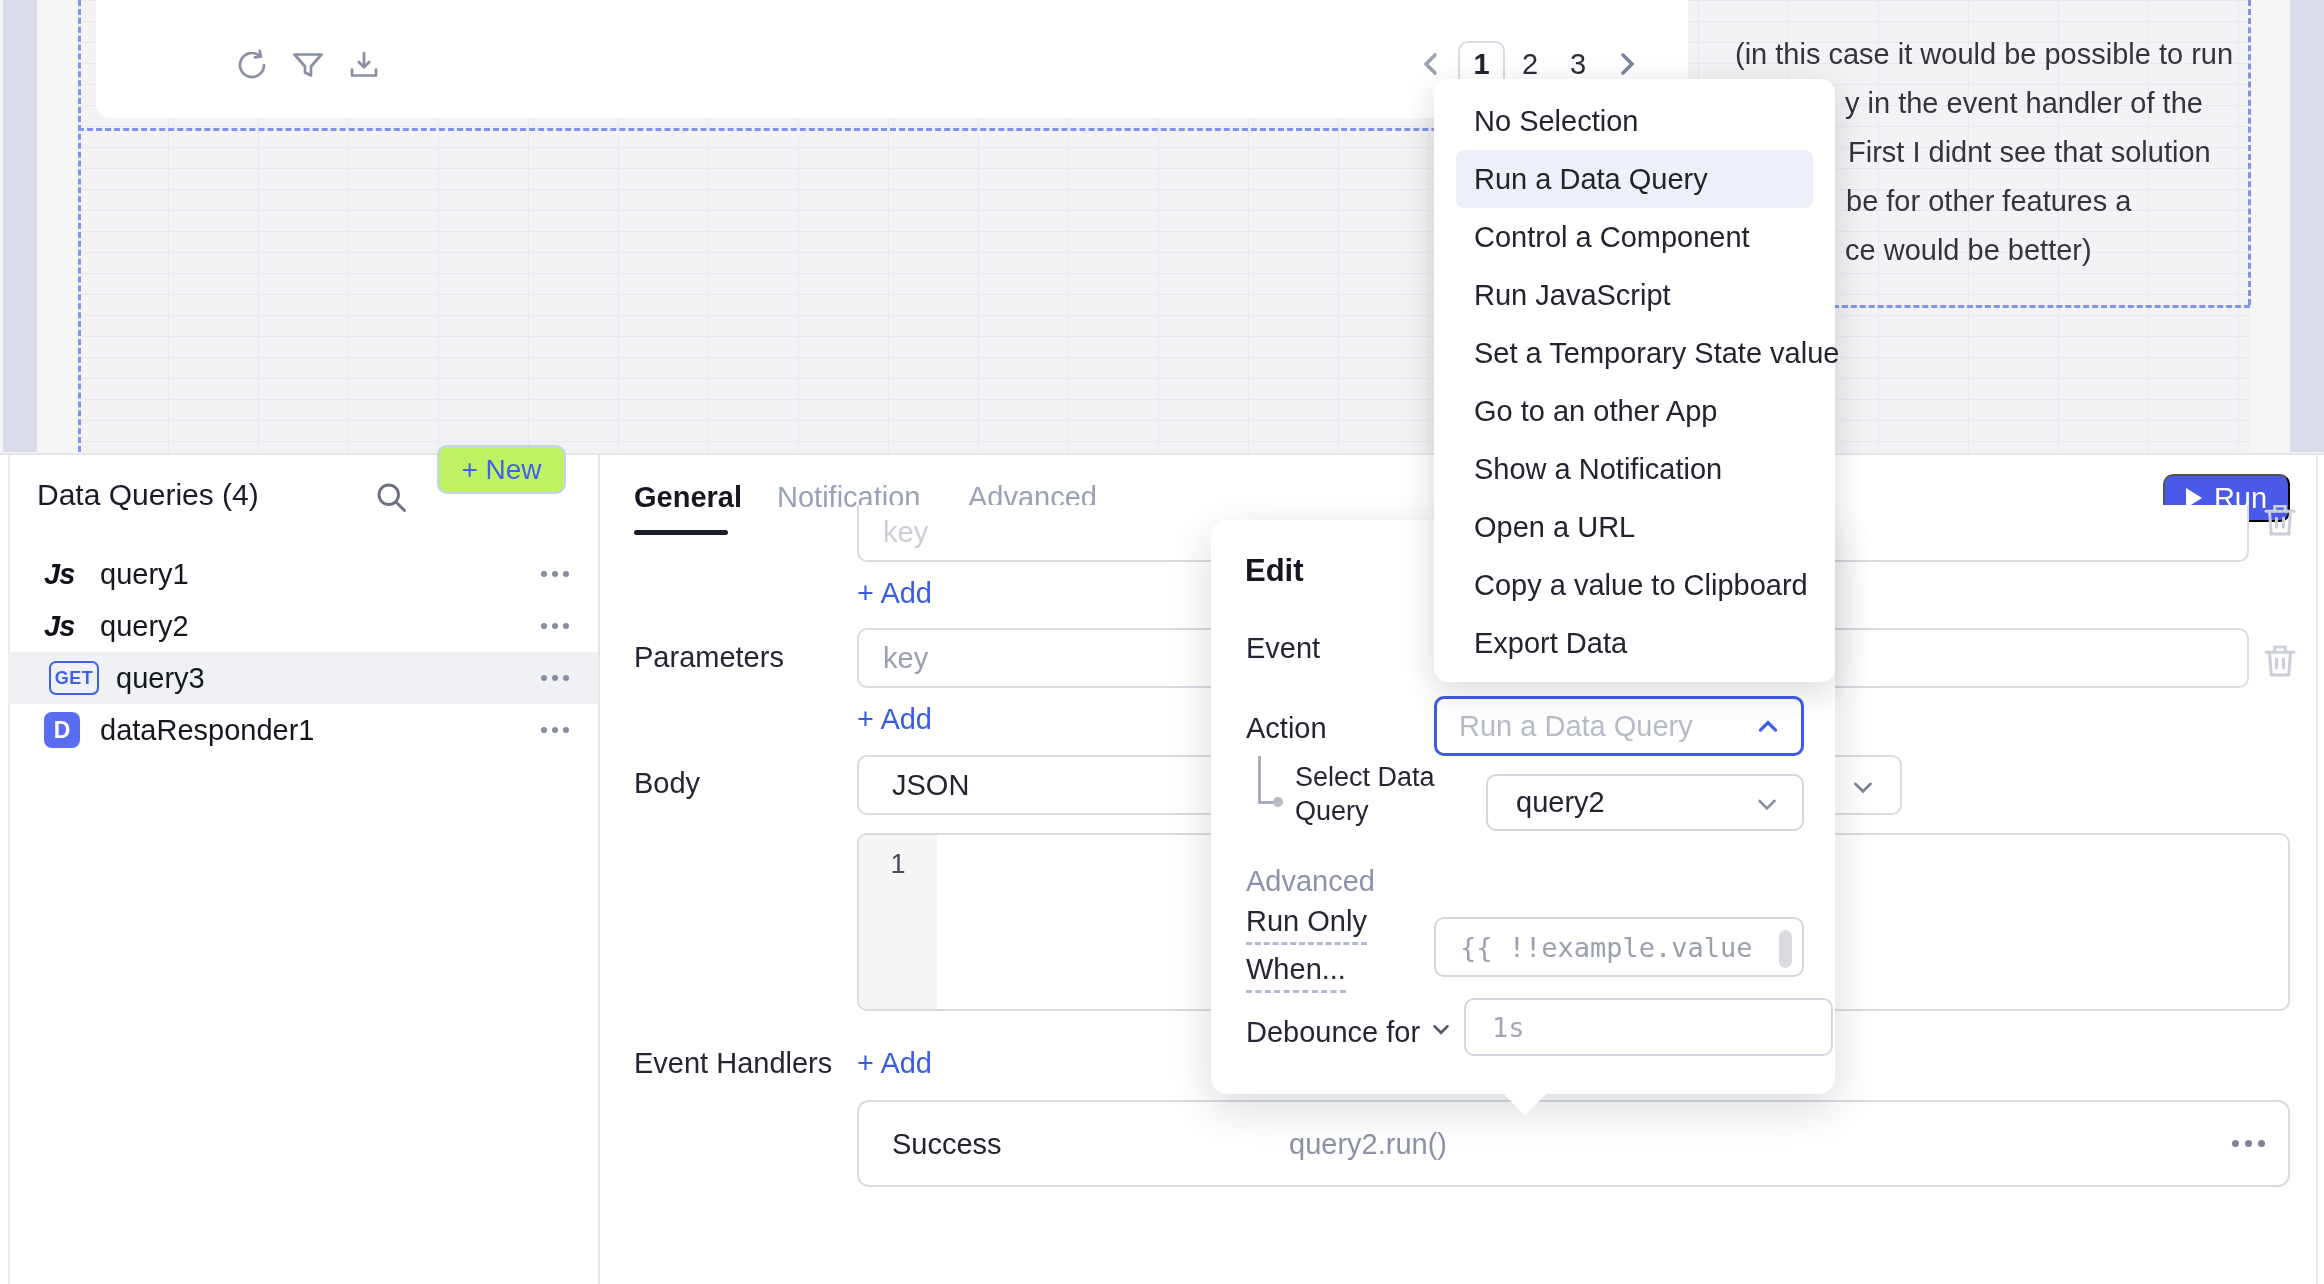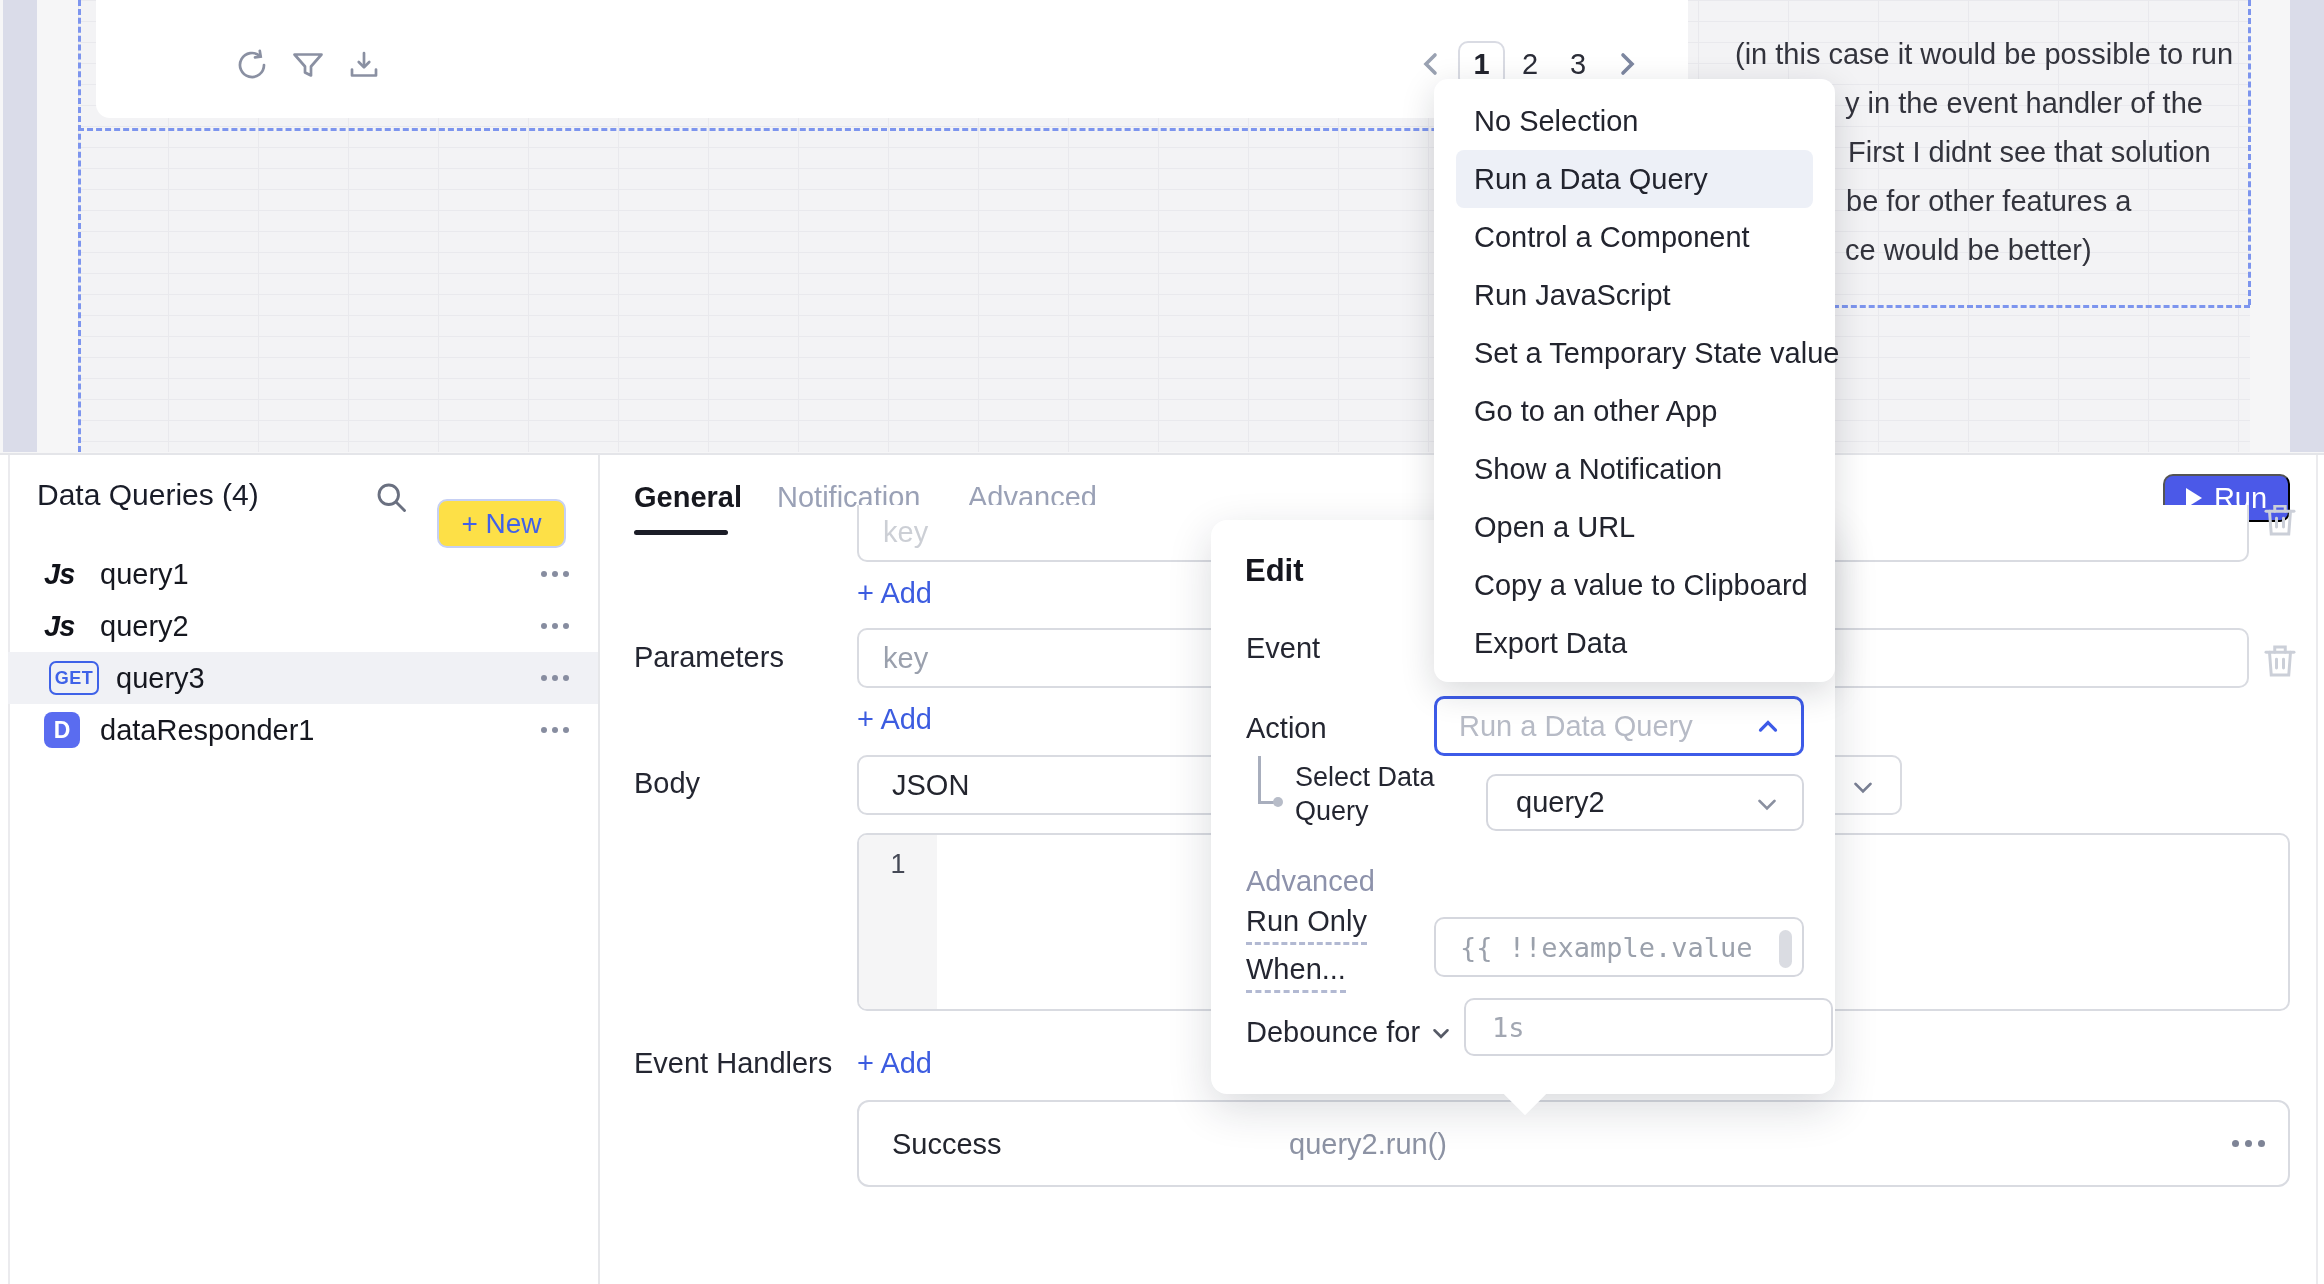--- a/index.html
+++ b/index.html
@@ -42,22 +42,22 @@
 
   
   .bottom { left:0; top:455px; width:2324px; height:829px; background:#fff; }
   .edge-l { left:8px; top:455px; width:2px; height:829px; background:#ebebee; }
   .edge-r { left:2316px; top:455px; width:2px; height:829px; background:#ebebee; }
   .side-divider { left:598px; top:455px; width:2px; height:829px; background:#e6e7ea; }
 
   .qp-title { left:37px; top:478px; font-size:30px; font-weight:500; color:#191c28; }
   .search-ic { left:373px; top:479px; width:36px; height:36px; color:#6a7080; }
   .search-ic svg { width:36px; height:36px; }
-  .new-btn { left:437px; top:499px; width:129px; height:49px; border:2px solid #c6d0f4; border-radius:10px;
-     display:flex; align-items:center; justify-content:center; font-size:28px; font-weight:500; color:#4161e8; background:#fde047; }
+  .new-btn { left:437px; top:445px; width:129px; height:49px; border:2px solid #c6d0f4; border-radius:10px;
+     display:flex; align-items:center; justify-content:center; font-size:28px; font-weight:500; color:#4161e8; background:#bef264; }
 
   .q-row { left:8px; width:590px; height:52px; display:flex; align-items:center; }
   .q-row.sel { background:#f0f1f5; }
   .js-glyph { position:absolute; left:36px; font-size:29px; font-weight:700; font-style:italic; color:#101219; letter-spacing:-1px; }
   .get-badge { position:absolute; left:41px; width:50px; height:34px; border:2.5px solid #3f62e8; border-radius:7px;
      display:flex; align-items:center; justify-content:center; font-size:18px; font-weight:700; color:#3f62e8; letter-spacing:.5px; }
   .d-badge { position:absolute; left:36px; width:36px; height:36px; background:#5a6cf0; border-radius:8px;
      display:flex; align-items:center; justify-content:center; font-size:23px; font-weight:700; color:#fff; }
   .q-label { position:absolute; font-size:29px; color:#15171f; }
   .kebab { position:absolute; left:533px; display:flex; gap:5px; }
@@ -111,21 +111,21 @@
   .sdq-label { position:absolute; left:84px; top:240px; font-size:27px; color:#242631; line-height:34px; }
   .q2-select { position:absolute; left:275px; top:254px; width:318px; height:57px; border:2px solid #d5d7de;
      border-radius:10px; background:#fff; display:flex; align-items:center; }
   .q2-select .val { margin-left:28px; }
   .adv-label { position:absolute; left:35px; top:345px; font-size:29px; color:#8d92ab; }
   .row-line { display:inline-block; border-bottom:3px dashed #b2b9d2; padding-bottom:4px; }
   .expr-input { position:absolute; left:223px; top:397px; width:370px; height:60px; border:2px solid #d5d7de;
      border-radius:10px; background:#fff; display:flex; align-items:center; }
   .expr-input .ph { margin-left:24px; font-size:27px; color:#9ba1ac; }
   .scroll-pill { position:absolute; right:10px; top:11px; width:13px; height:38px; border-radius:7px; background:#dadce2; }
-  .deb-label { position:absolute; left:35px; top:496px; font-size:29px; color:#242631; display:flex; align-items:center; gap:8px; }
+  .deb-label { position:absolute; left:35px; top:496px; font-size:29px; color:#242631; display:flex; gap:8px; }
   .deb-input { position:absolute; left:253px; top:478px; width:369px; height:58px; border:2px solid #d5d7de;
      border-radius:10px; background:#fff; display:flex; align-items:center; }
   .deb-input .ph { margin-left:26px; font-size:27px; color:#a2a7b2; }
   .notch { position:absolute; left:299px; top:559px; width:30px; height:30px; background:#fff; transform:rotate(45deg); }
 </style>
 </head>
 <body>
 
 <div class="screen">
 

